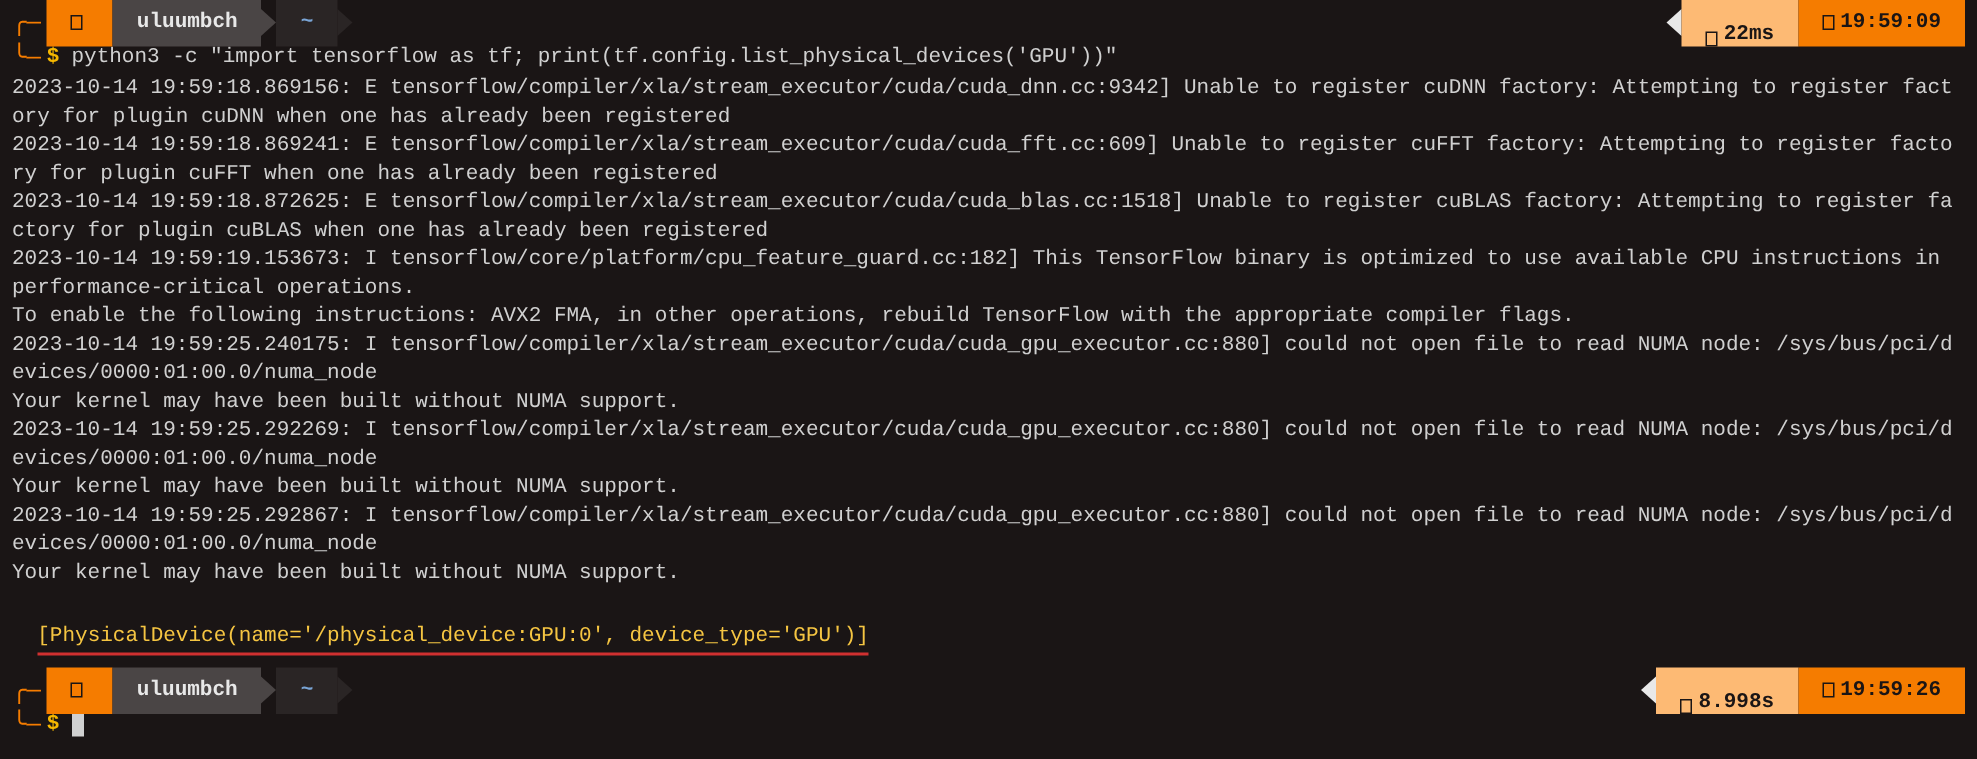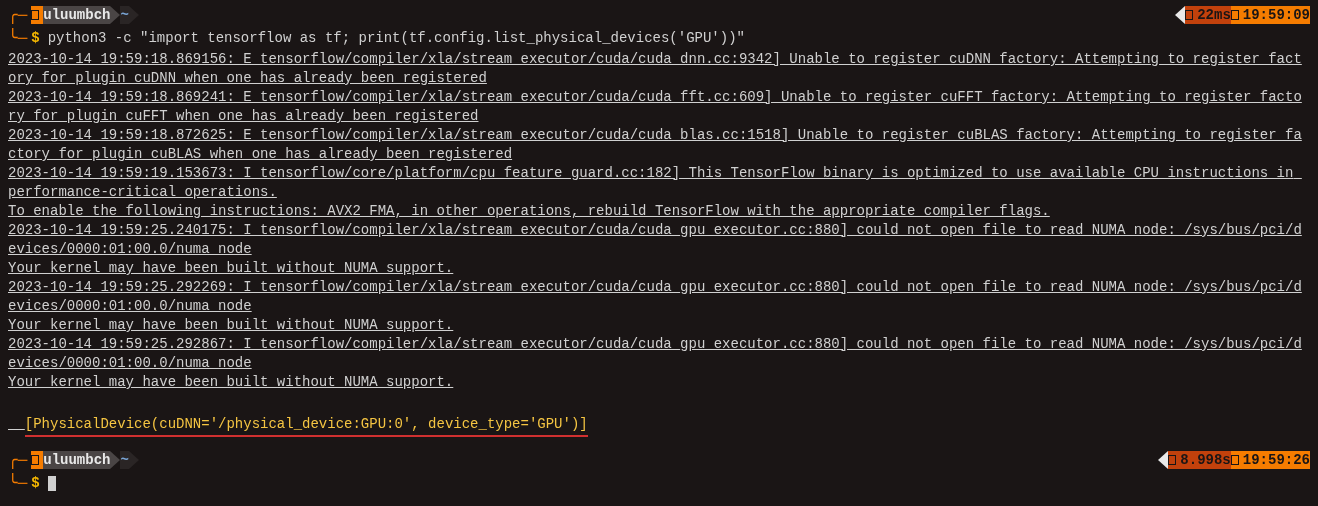--- a/index.html
+++ b/index.html
@@ -24,33 +24,34 @@
       margin-bottom: 2px;
     }
     .corner {
       color: #f57c00;
       font-size: 16px;
       margin-right: 4px;
     }
     .seg {
       display: inline-flex;
       align-items: center;
-      height: 18px;
-      padding: 0 0;
+      height: 31px;
+      padding: 0 16px;
       position: relative;
       font-weight: bold;
     }
     .seg-orange {
       background: #f57c00;
       color: #1a1515;
       align-items: center;
     }
     .seg-white {
-      background: #c2410c;
+      background: #fdba74;
       color: #1a1515;
+      align-items: flex-end;
     }
     .seg-gray {
       background: #4a4545;
       color: #e8e8e8;
     }
     .seg-black {
       background: #2a2525;
       color: #88c0d0;
     }
     .arrow-right {
@@ -82,21 +83,20 @@
     }
     .cmd-text {
       color: #d0d0d0;
     }
     .output {
       line-height: 19px;
       white-space: pre-wrap;
       word-break: break-all;
       color: #d0d0d0;
       padding: 2px 0;
-      text-decoration: underline;
     }
     .highlight {
       color: #f5c542;
       border-bottom: 2px solid #d03030;
       display: inline-block;
       padding-bottom: 1px;
     }
     .cursor {
       display: inline-block;
       width: 8px;
@@ -154,21 +154,21 @@
 2023-10-14 19:59:18.872625: E tensorflow/compiler/xla/stream_executor/cuda/cuda_blas.cc:1518] Unable to register cuBLAS factory: Attempting to register factory for plugin cuBLAS when one has already been registered
 2023-10-14 19:59:19.153673: I tensorflow/core/platform/cpu_feature_guard.cc:182] This TensorFlow binary is optimized to use available CPU instructions in performance-critical operations.
 To enable the following instructions: AVX2 FMA, in other operations, rebuild TensorFlow with the appropriate compiler flags.
 2023-10-14 19:59:25.240175: I tensorflow/compiler/xla/stream_executor/cuda/cuda_gpu_executor.cc:880] could not open file to read NUMA node: /sys/bus/pci/devices/0000:01:00.0/numa_node
 Your kernel may have been built without NUMA support.
 2023-10-14 19:59:25.292269: I tensorflow/compiler/xla/stream_executor/cuda/cuda_gpu_executor.cc:880] could not open file to read NUMA node: /sys/bus/pci/devices/0000:01:00.0/numa_node
 Your kernel may have been built without NUMA support.
 2023-10-14 19:59:25.292867: I tensorflow/compiler/xla/stream_executor/cuda/cuda_gpu_executor.cc:880] could not open file to read NUMA node: /sys/bus/pci/devices/0000:01:00.0/numa_node
 Your kernel may have been built without NUMA support.</div>
 <div class="output">
-  <span class="highlight">[PhysicalDevice(cuDNN='/physical_device:GPU:0', device_type='GPU')]</span>
+  <span class="highlight">[PhysicalDevice(name='/physical_device:GPU:0', device_type='GPU')]</span>
 </div>
 
 <div style="height:10px"></div>
 
 <div class="prompt-line">
   <span class="corner">╭─</span>
   <span class="seg seg-orange">
       <span class="box-glyph light"></span>
     </span>
   <span class="seg seg-gray">uluumbch</span>

